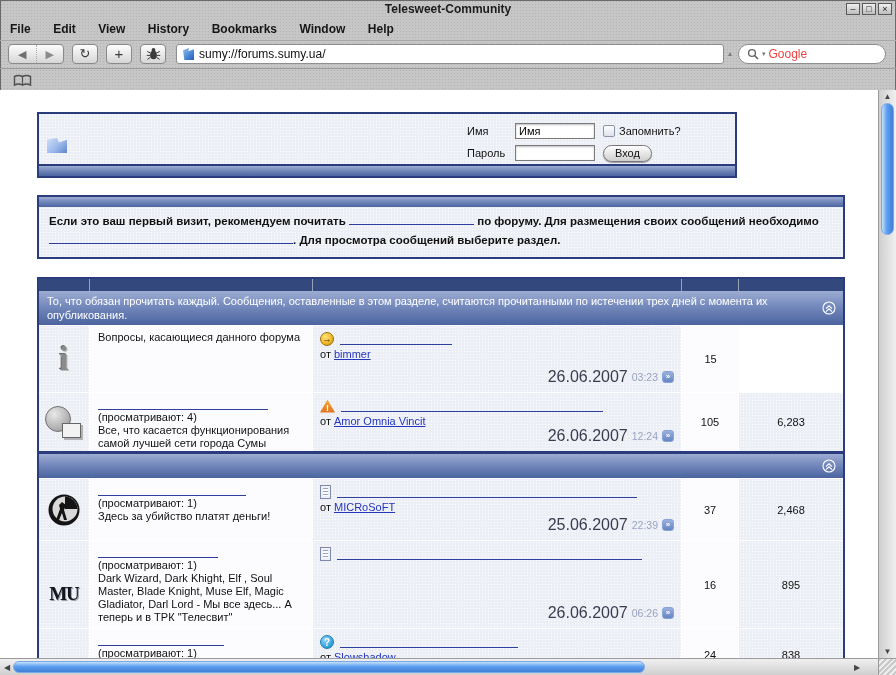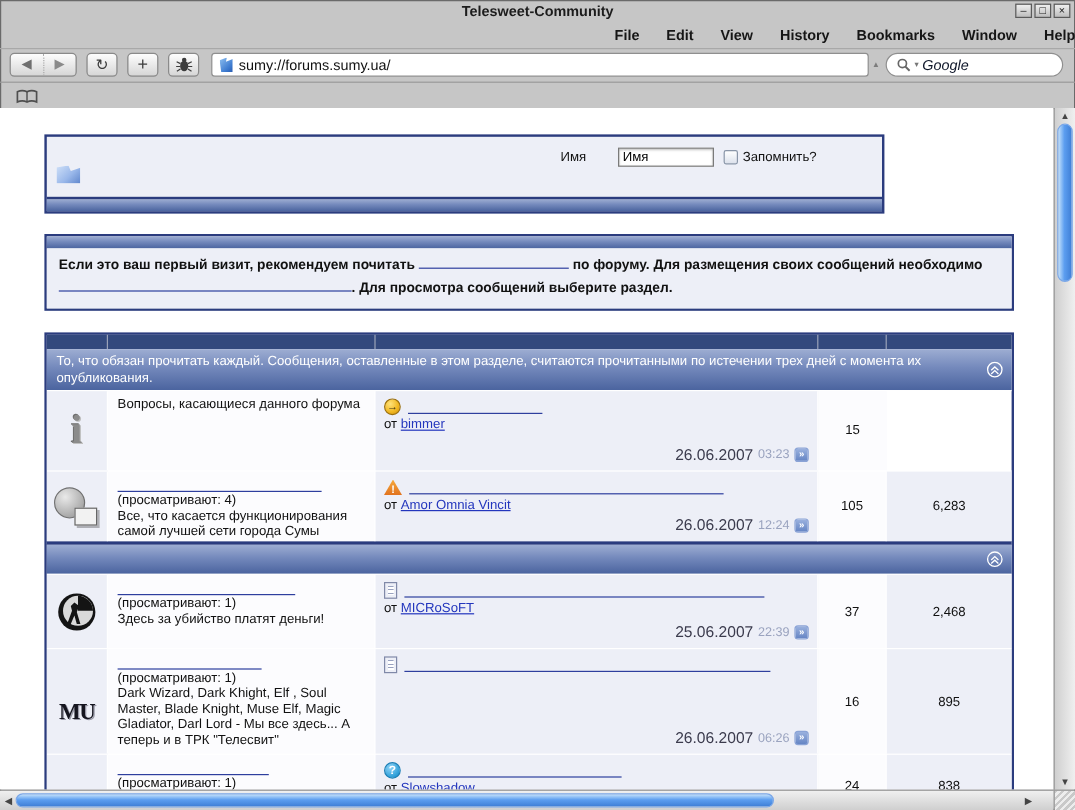--- a/index.html
+++ b/index.html
@@ -7,41 +7,41 @@
   .window{position:relative;width:896px;height:675px;background:#c6c6c6;
     background-image:radial-gradient(#b2b2b2 15%,transparent 16%);background-size:3px 3px;
     box-shadow:inset 0 0 0 1px #6a6a6a;overflow:hidden;}
 
   
   .titlebar{position:absolute;top:0;left:0;right:0;height:18px;}
   .title{position:absolute;top:2px;left:0;right:0;text-align:center;font-size:12px;font-weight:bold;color:#1c1c1c;}
   .winctrls{position:absolute;top:3px;right:4px;display:flex;gap:2px;}
   .wbtn{width:14px;height:12px;border:1px solid #5a5a5a;background:linear-gradient(#efefef,#bdbdbd);
     font-size:9px;line-height:10px;text-align:center;color:#222;box-sizing:border-box;}
-  .menubar{position:absolute;top:18px;left:0;right:0;height:22px;border-bottom:1px solid #a8a8a8;text-align:right;}
+  .menubar{position:absolute;top:18px;left:0;right:0;height:22px;border-bottom:1px solid #a8a8a8;}
   .menubar .mi{display:inline-block;margin-left:18px;font-size:12px;font-weight:600;color:#161616;line-height:22px;}
   .menubar .mi:first-child{margin-left:10px;}
   .toolbar{position:absolute;top:41px;left:0;right:0;height:27px;border-bottom:1px solid #9a9a9a;}
   .tbtn{position:absolute;top:3px;height:20px;box-sizing:border-box;border:1px solid #8a8a8a;border-radius:4px;
     background:linear-gradient(#fdfdfd,#d6d6d6);color:#555;text-align:center;font-size:12px;line-height:18px;}
   .navcap{left:8px;width:56px;display:flex;}
   .navcap span{flex:1;font-size:11px;color:#8a8a8a;}
   .navcap .bk{color:#6f6f6f;border-right:1px dotted #aaa;}
   .b-reload{left:72px;width:26px;font-size:13px;color:#3c3c3c;}
   .b-add{left:106px;width:26px;font-size:15px;color:#3c3c3c;}
   .b-bug{left:140px;width:26px;}
   .urlfield{position:absolute;left:176px;top:3px;width:548px;height:20px;box-sizing:border-box;border:1px solid #8f8f8f;
     border-radius:3px;background:#fff;display:flex;align-items:center;padding:0 6px;gap:5px;}
   .urlfield .utext{font-size:12px;color:#111;}
   .favicon{width:11px;height:12px;background:linear-gradient(135deg,#8fc0f0 0%,#3d7bd0 70%,#2a5cb0 100%);
     clip-path:polygon(0 18%,55% 0,48% 28%,100% 10%,100% 100%,12% 100%);}
   .caret{position:absolute;left:728px;top:8px;font-size:8px;color:#7c7c7c;}
   .searchfield{position:absolute;left:738px;top:3px;width:148px;height:20px;box-sizing:border-box;border:1px solid #8f8f8f;
     border-radius:10px;background:#fff;display:flex;align-items:center;padding:0 8px;gap:3px;}
-  .searchfield .stext{font-size:12px;color:#0f172a;font-style:italic;}
+  .searchfield .stext{font-size:12px;color:#ef4444;}
   .mag{width:12px;height:12px;}
   .sdrop{font-size:7px;color:#777;}
   .bookbar{position:absolute;top:69px;left:0;right:0;height:21px;border-bottom:1px solid #7d7d7d;}
   .bookicon{position:absolute;left:13px;top:5px;}
 
   
   .content{position:absolute;top:90px;left:0;width:878px;height:568px;background:#fff;overflow:hidden;}
   .stripe{background-color:#edeff7;background-image:radial-gradient(rgba(255,255,255,.95) 22%,transparent 23%);background-size:3px 3px;}
   .navyb{border:2px solid #2b3c7e;}
   .grad{background:linear-gradient(180deg,#9dadd2 0%,#7489bc 45%,#4b649f 100%);}
@@ -91,21 +91,21 @@
   .r1{height:66px;}.r2{height:58px;}.r3{height:61px;}.r4{height:87px;}.r5{height:80px;}
   .r5 .c-th,.r5 .c-po{align-items:flex-start;padding-top:20px;}
   .titleline{height:13px;}
   .blanklink{display:inline-block;height:11px;border-bottom:1px solid #2e3f9e;}
   .ul-d2{width:170px;}.ul-d3{width:148px;}.ul-d4{width:120px;}.ul-d5{width:126px;}
   .ul-l1{width:112px;}.ul-l2{width:262px;}.ul-l3{width:300px;}.ul-l4{width:305px;}.ul-l5{width:178px;}
   .lp1{display:flex;align-items:center;gap:6px;height:16px;}
   .lp2{margin-top:1px;color:#111;}
   .userlink{color:#2336bd;text-decoration:underline;}
   .lp3{position:absolute;right:7px;bottom:6px;display:flex;align-items:center;gap:4px;}
-  .lp-date{font-size:13px;color:#3b3b4d;}
+  .lp-date{font-size:16px;color:#3b3b4d;}
   .lp-time{font-size:10.5px;color:#9aa3bf;}
   .golast{width:12px;height:12px;border:1px solid #8aa3d6;border-radius:3px;box-sizing:border-box;
     background:linear-gradient(#9ab1de,#6585c4);color:#fff;font-size:8px;line-height:10px;text-align:center;font-weight:bold;}
 
   
   .icon-info{font-family:"Liberation Serif",serif;font-weight:bold;font-size:34px;color:#8b8b8b;
     text-shadow:1px 1px 0 #bfbfbf,-1px -1px 0 #6e6e6e;line-height:40px;}
   .icon-net{position:relative;width:38px;height:32px;}
   .net-globe{position:absolute;left:0;top:0;width:26px;height:26px;border-radius:50%;
     background:radial-gradient(circle at 35% 30%,#e9e9e9,#8f8f8f);border:1px solid #6f6f6f;box-sizing:border-box;}
@@ -213,20 +213,27 @@
         <span class="brokenimg"></span>
         <div class="loginform">
           <div class="lrow">
             <span class="llab">Имя</span>
             <input class="linput" type="text" value="Имя" style="">
             <span class="lthird">
               <span class="chk"></span>
               <span class="chklab">Запомнить?</span>
             </span>
           </div>
+          <div class="lrow">
+            <span class="llab">Пароль</span>
+            <input class="linput" type="password" style="">
+            <span class="lthird">
+              <button class="loginbtn">Вход</button>
+            </span>
+          </div>
         </div>
       </div>
       <div class="hstrip grad"></div>
     </div>
 
     <div class="welcomebox navyb">
       <div class="wstrip grad"></div>
       <div class="wbody stripe">
         <span>Если это ваш первый визит, рекомендуем почитать</span>
         <span class="blank ul-w1"></span>

